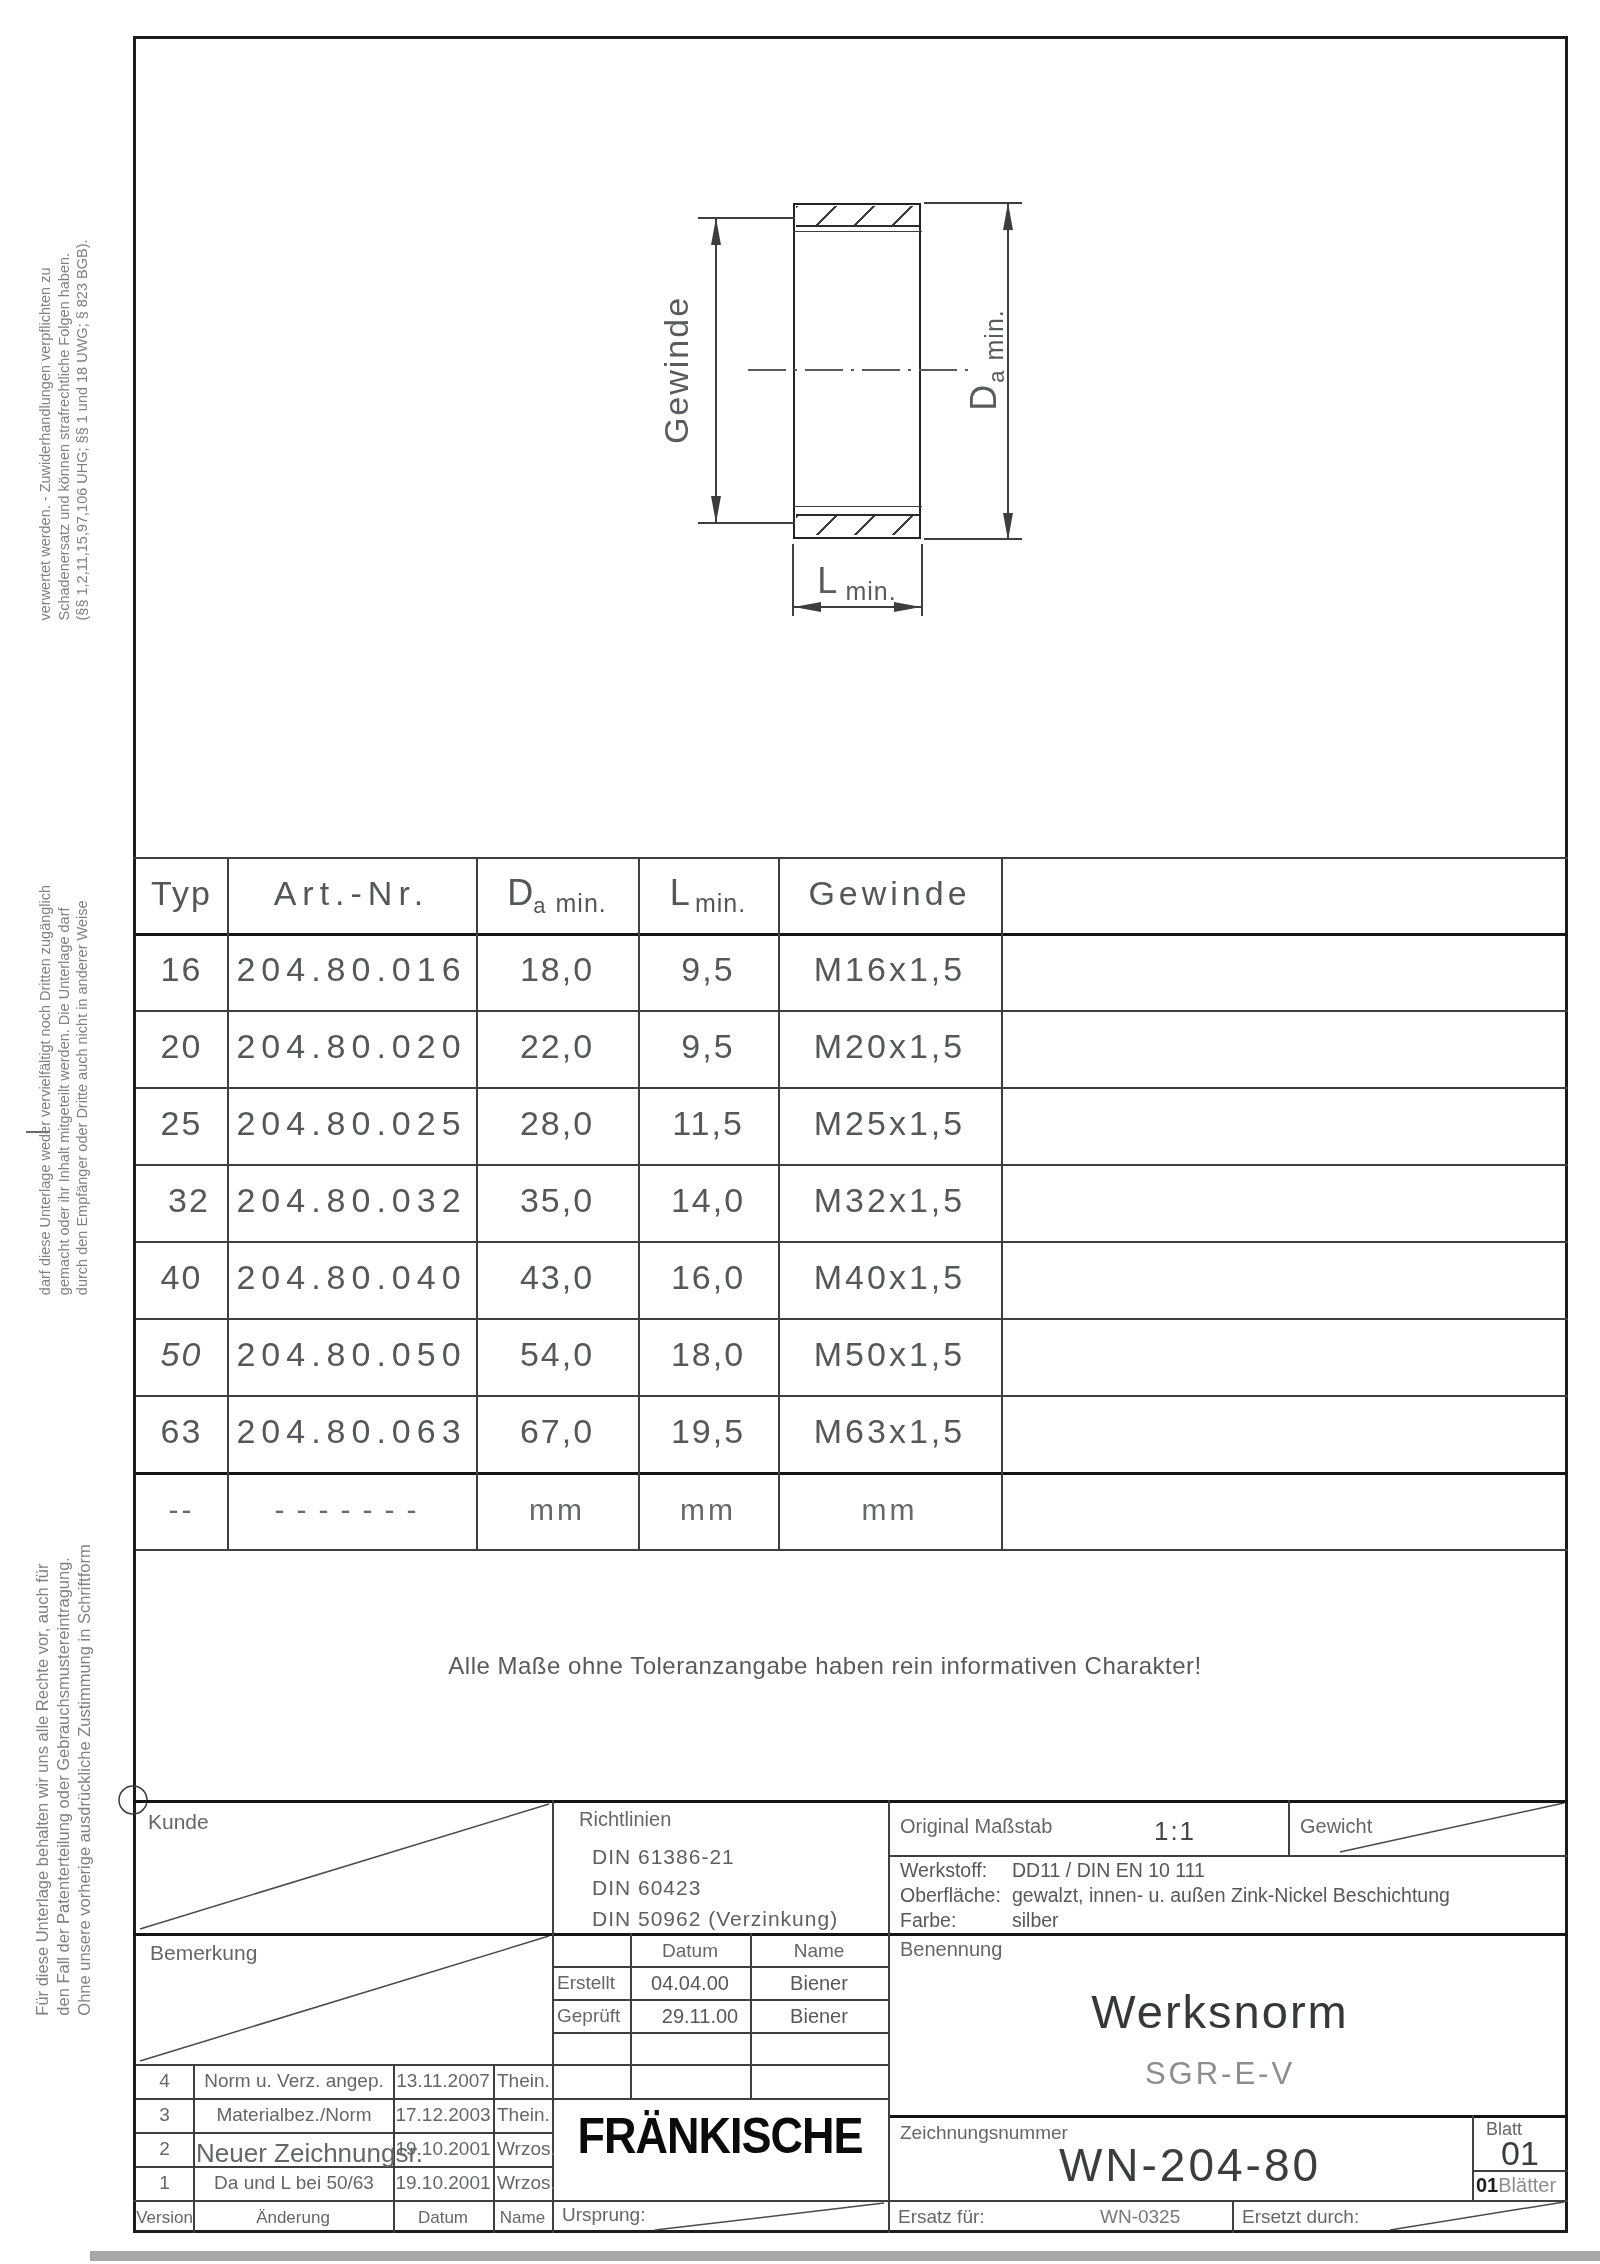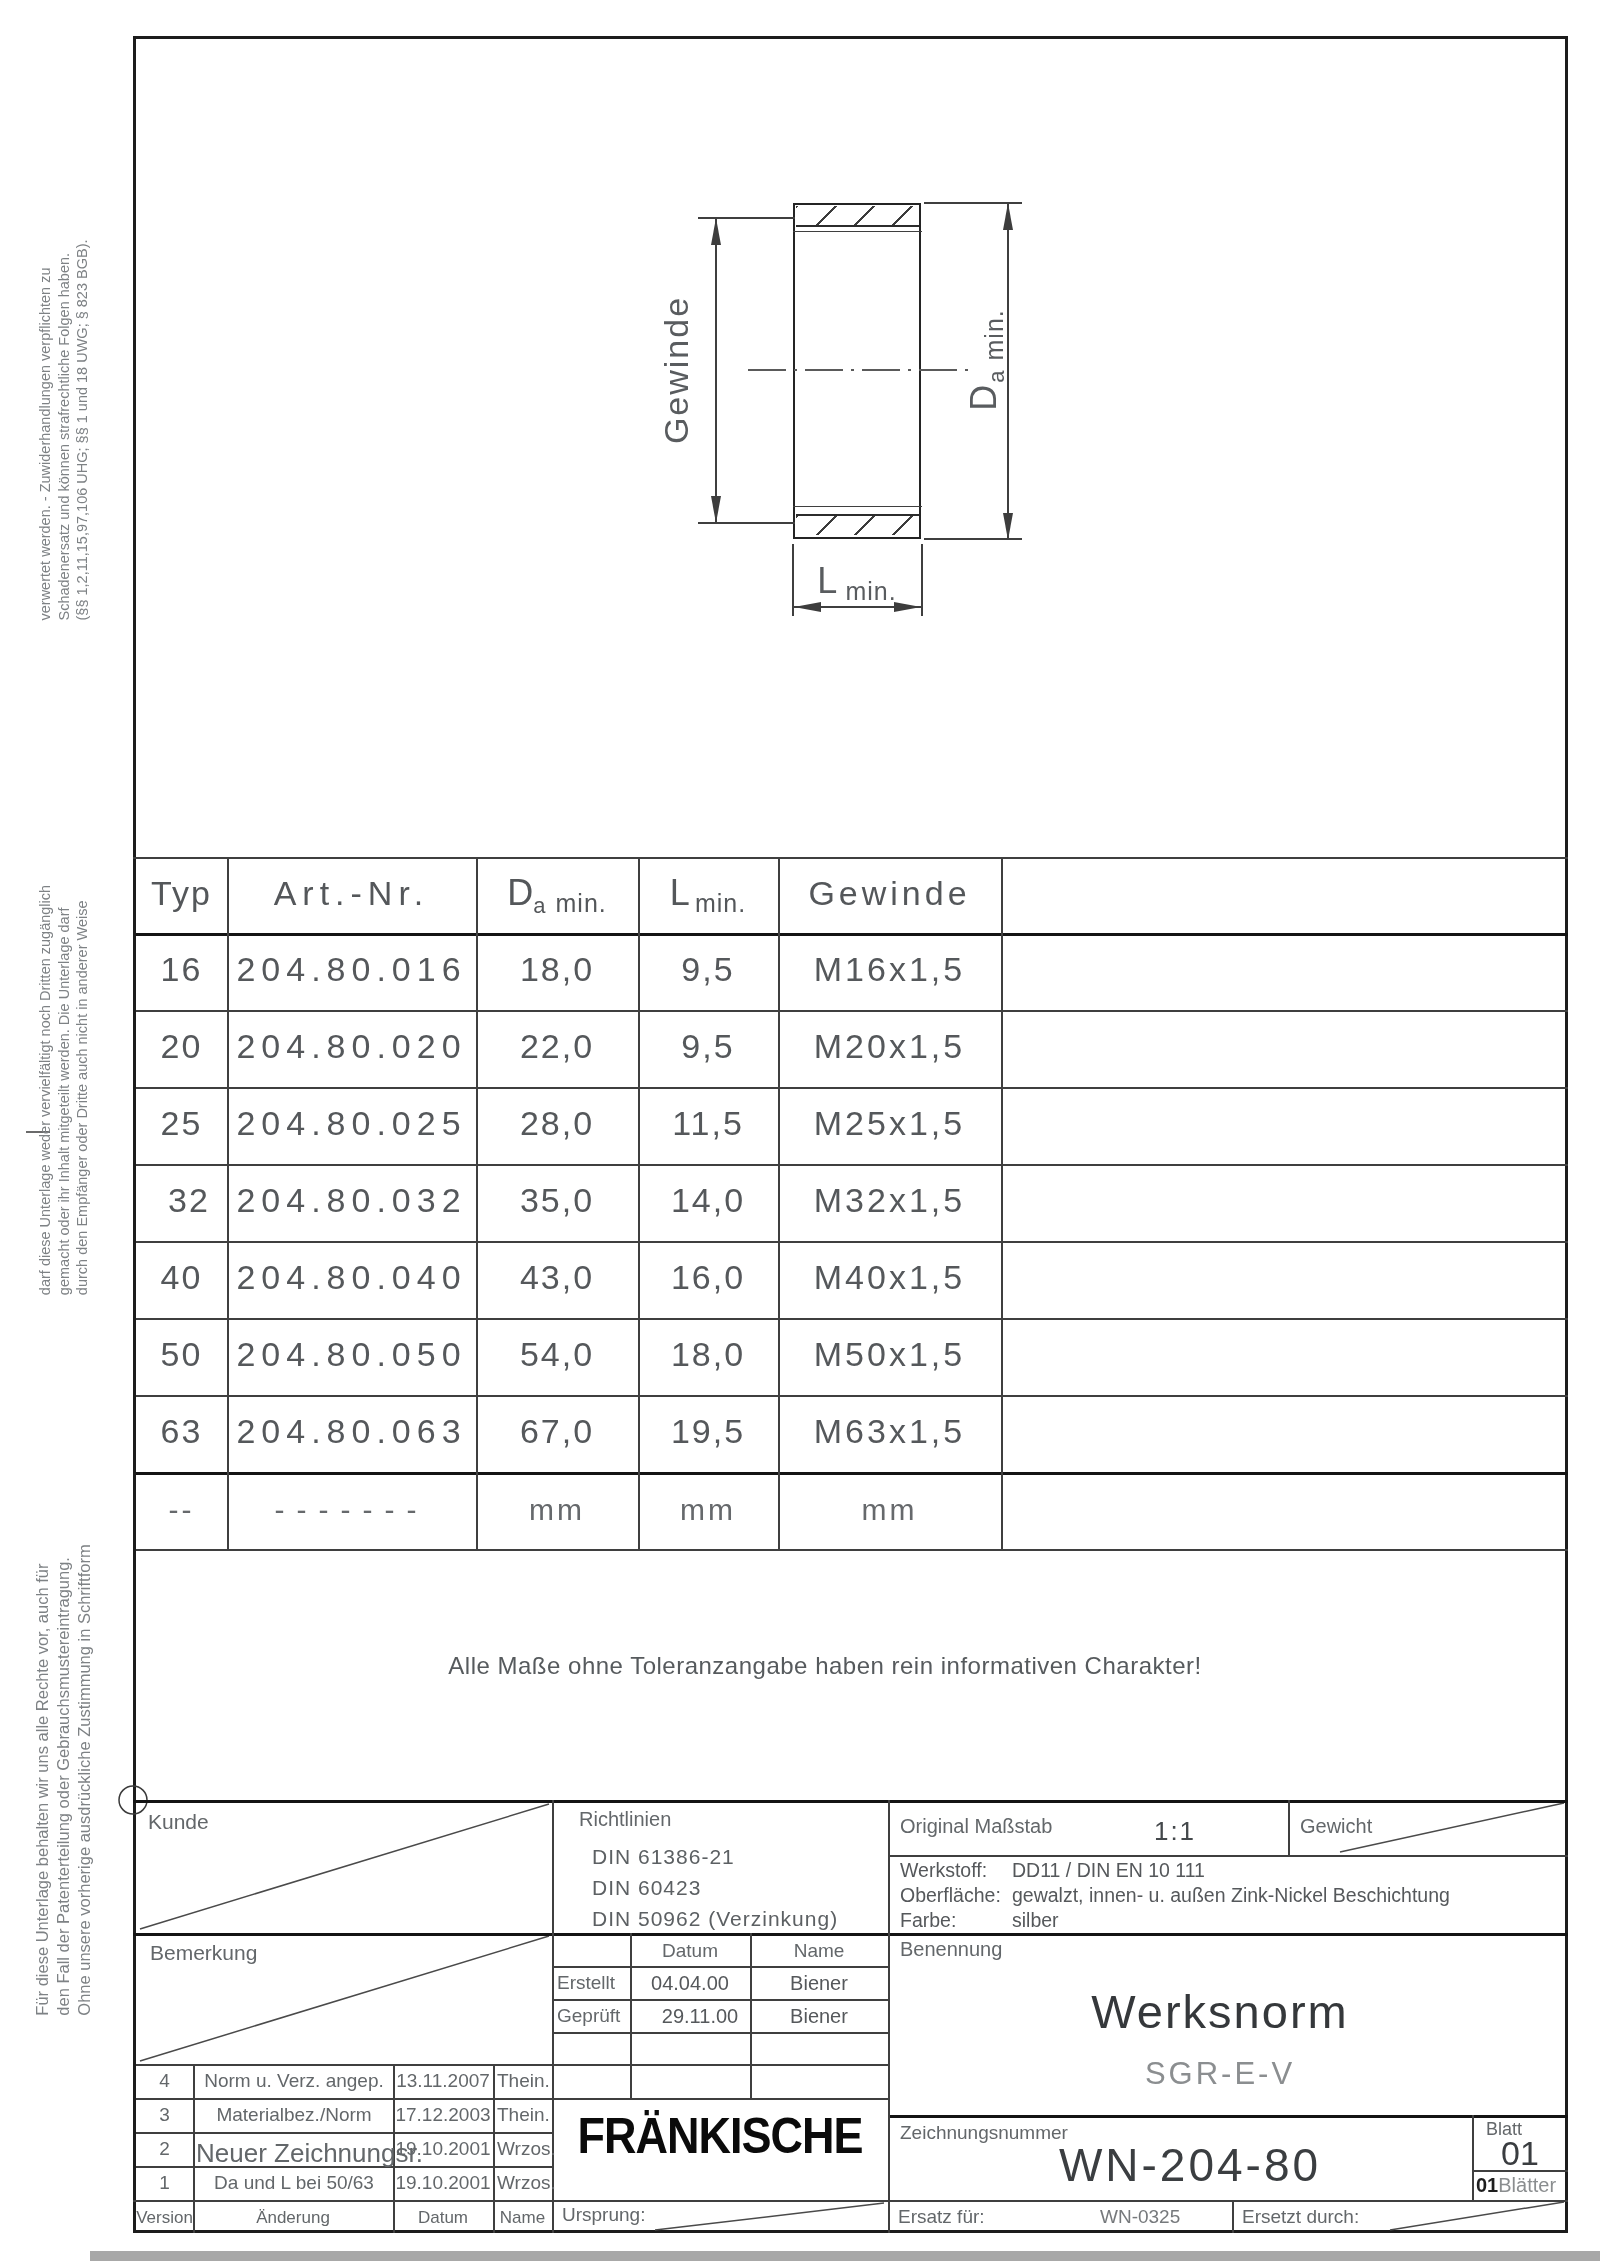--- a/index.html
+++ b/index.html
@@ -205,21 +205,21 @@
     <div class="tcell" style="left: 136px; top: 1181px; width: 106px; letter-spacing: 2px;">32</div>
     <div class="tcell" style="left: 227px; top: 1181px; width: 249px; letter-spacing: 6px;">204.80.032</div>
     <div class="tcell" style="left: 476px; top: 1181px; width: 162px; letter-spacing: 2px;">35,0</div>
     <div class="tcell" style="left: 638px; top: 1181px; width: 140px; letter-spacing: 2px;">14,0</div>
     <div class="tcell" style="left: 778px; top: 1181px; width: 223px; letter-spacing: 3px;">M32x1,5</div>
     <div class="tcell" style="left: 136px; top: 1258px; width: 91px; letter-spacing: 2px;">40</div>
     <div class="tcell" style="left: 227px; top: 1258px; width: 249px; letter-spacing: 6px;">204.80.040</div>
     <div class="tcell" style="left: 476px; top: 1258px; width: 162px; letter-spacing: 2px;">43,0</div>
     <div class="tcell" style="left: 638px; top: 1258px; width: 140px; letter-spacing: 2px;">16,0</div>
     <div class="tcell" style="left: 778px; top: 1258px; width: 223px; letter-spacing: 3px;">M40x1,5</div>
-    <div class="tcell" style="left: 136px; top: 1335px; width: 91px; letter-spacing: 2px;">50</div>
+    <div class="tcell" style="left: 136px; top: 1335px; width: 91px; letter-spacing: 2px; font-style: italic;">50</div>
     <div class="tcell" style="left: 227px; top: 1335px; width: 249px; letter-spacing: 6px;">204.80.050</div>
     <div class="tcell" style="left: 476px; top: 1335px; width: 162px; letter-spacing: 2px;">54,0</div>
     <div class="tcell" style="left: 638px; top: 1335px; width: 140px; letter-spacing: 2px;">18,0</div>
     <div class="tcell" style="left: 778px; top: 1335px; width: 223px; letter-spacing: 3px;">M50x1,5</div>
     <div class="tcell" style="left: 136px; top: 1412px; width: 91px; letter-spacing: 2px;">63</div>
     <div class="tcell" style="left: 227px; top: 1412px; width: 249px; letter-spacing: 6px;">204.80.063</div>
     <div class="tcell" style="left: 476px; top: 1412px; width: 162px; letter-spacing: 2px;">67,0</div>
     <div class="tcell" style="left: 638px; top: 1412px; width: 140px; letter-spacing: 2px;">19,5</div>
     <div class="tcell" style="left: 778px; top: 1412px; width: 223px; letter-spacing: 3px;">M63x1,5</div>
     <div class="ucell" style="left: 136px; top: 1493px; width: 91px; letter-spacing: 3px;">--</div>

